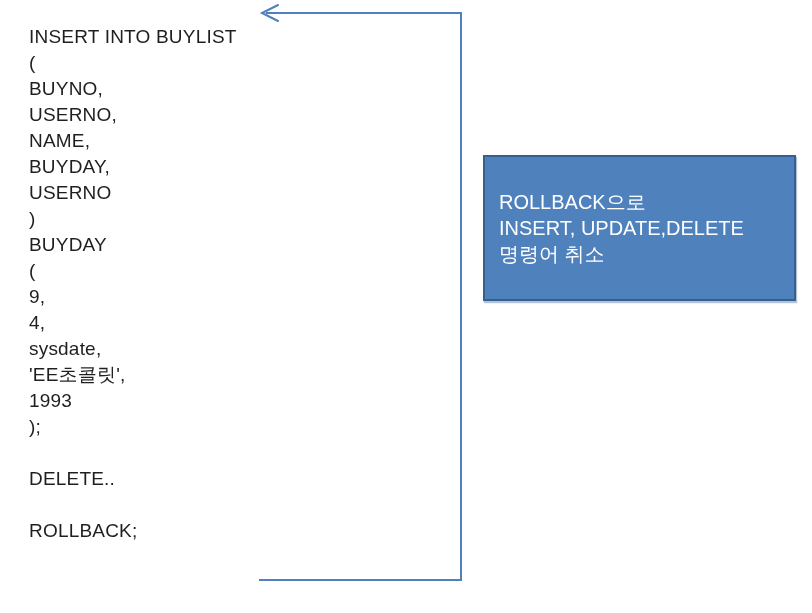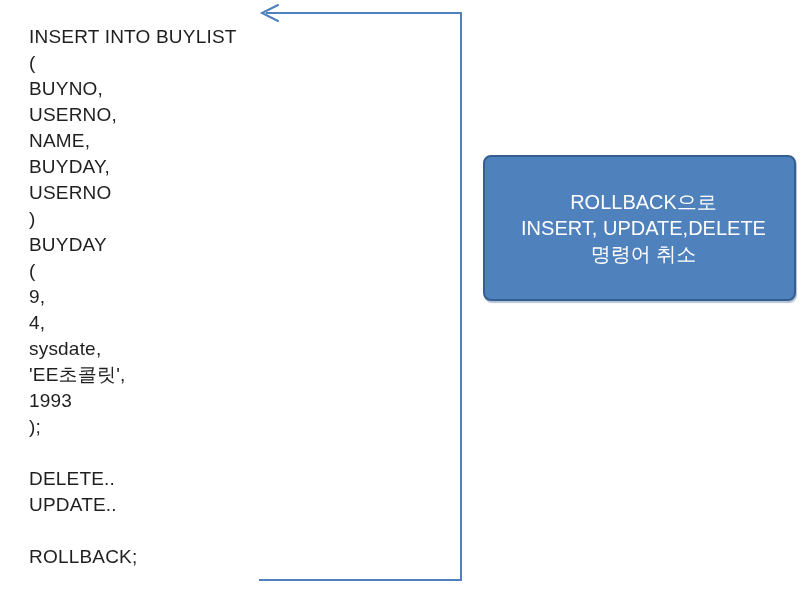--- a/index.html
+++ b/index.html
@@ -39,28 +39,27 @@
   }
   .callout {
     position: absolute;
     left: 483px;
     top: 155px;
     width: 313px;
     height: 146px;
     box-sizing: border-box;
     background: #4f81bd;
     border: 2.5px solid #365f91;
-    border-radius: 8px;
+    border-radius: 0;
     box-shadow: 1px 2px 1px rgba(120, 144, 180, 0.55);
     display: flex;
     flex-direction: column;
     justify-content: center;
     padding-left: 14px;
     padding-right: 6px;
-    text-align: center;
   }
   .callout-line {
     height: 26px;
     line-height: 26px;
     font-size: 20px;
     color: #ffffff;
     white-space: pre;
   }
 </style>
 </head>
@@ -85,21 +84,20 @@
     <div class="code-line">BUYDAY</div>
     <div class="code-line">(</div>
     <div class="code-line">9,</div>
     <div class="code-line">4,</div>
     <div class="code-line">sysdate,</div>
     <div class="code-line">'EE초콜릿',</div>
     <div class="code-line">1993</div>
     <div class="code-line">);</div>
     <div class="code-line"></div>
     <div class="code-line">DELETE..</div>
-    <div class="code-line">UPDATE..</div>
     <div class="code-line"></div>
     <div class="code-line">ROLLBACK;</div>
   </div>
 
   <div class="callout">
     <div class="callout-line">ROLLBACK으로</div>
     <div class="callout-line">INSERT, UPDATE,DELETE</div>
     <div class="callout-line">명령어 취소</div>
   </div>
 

